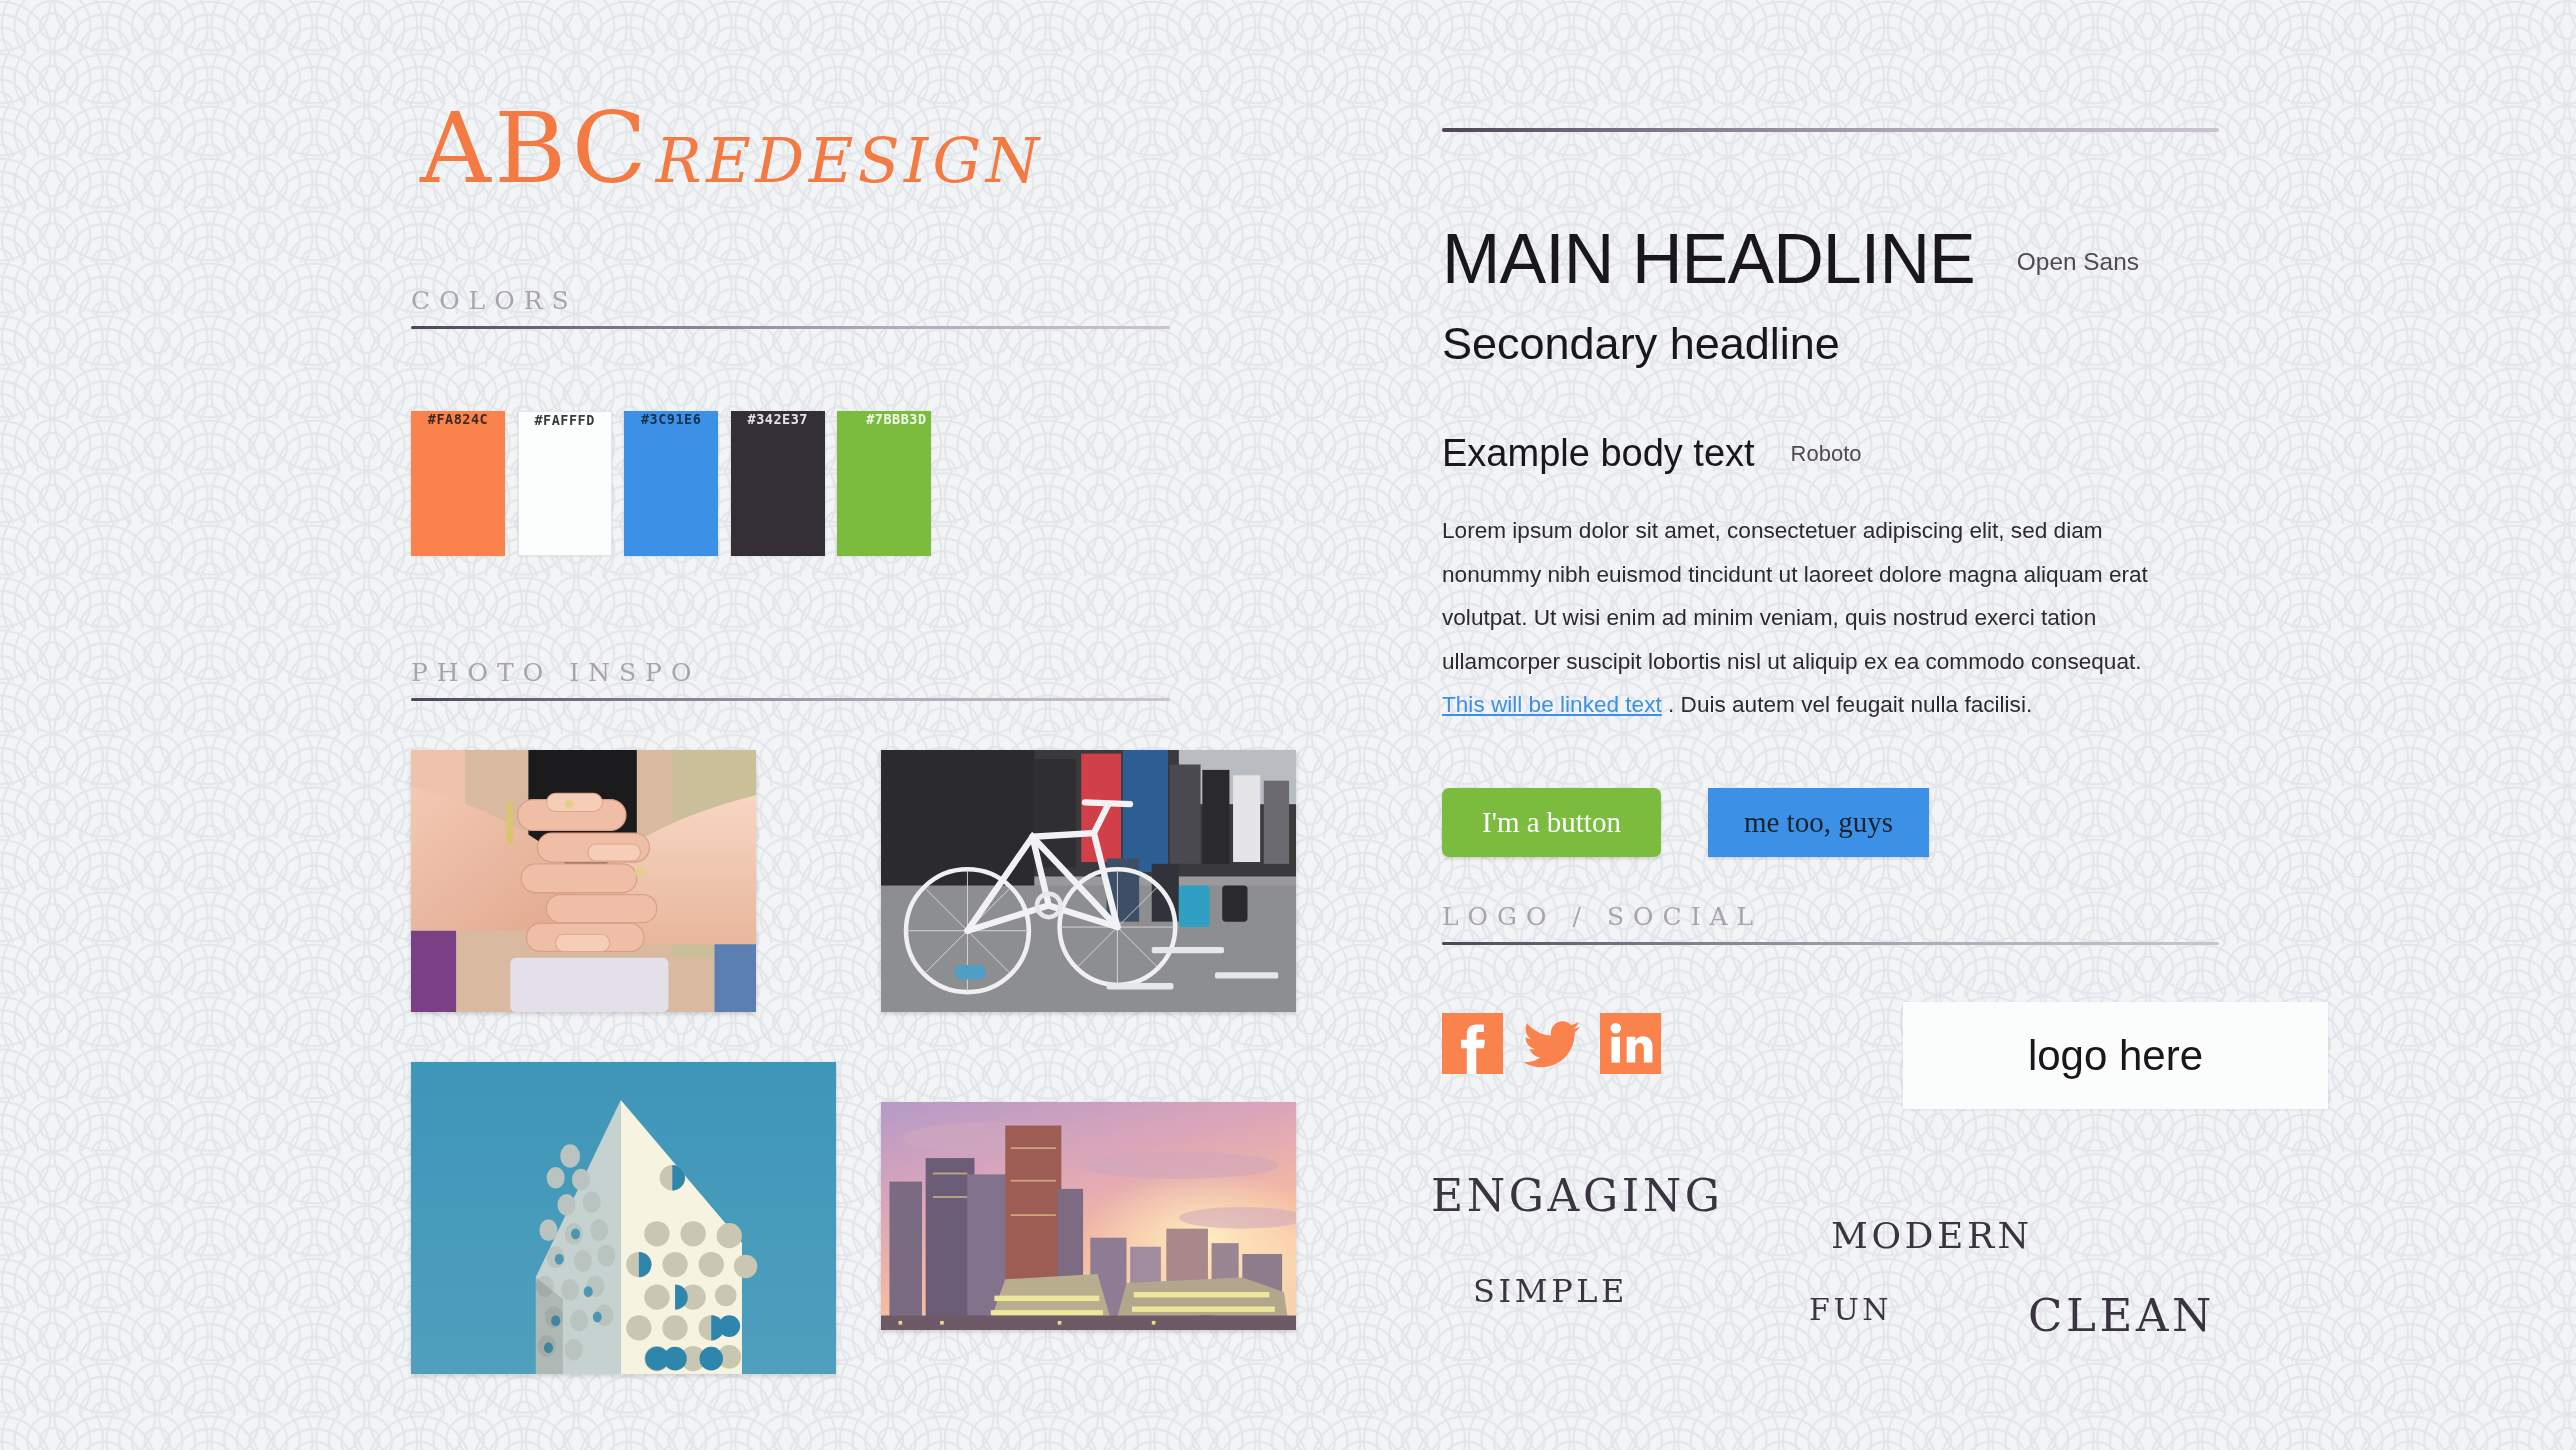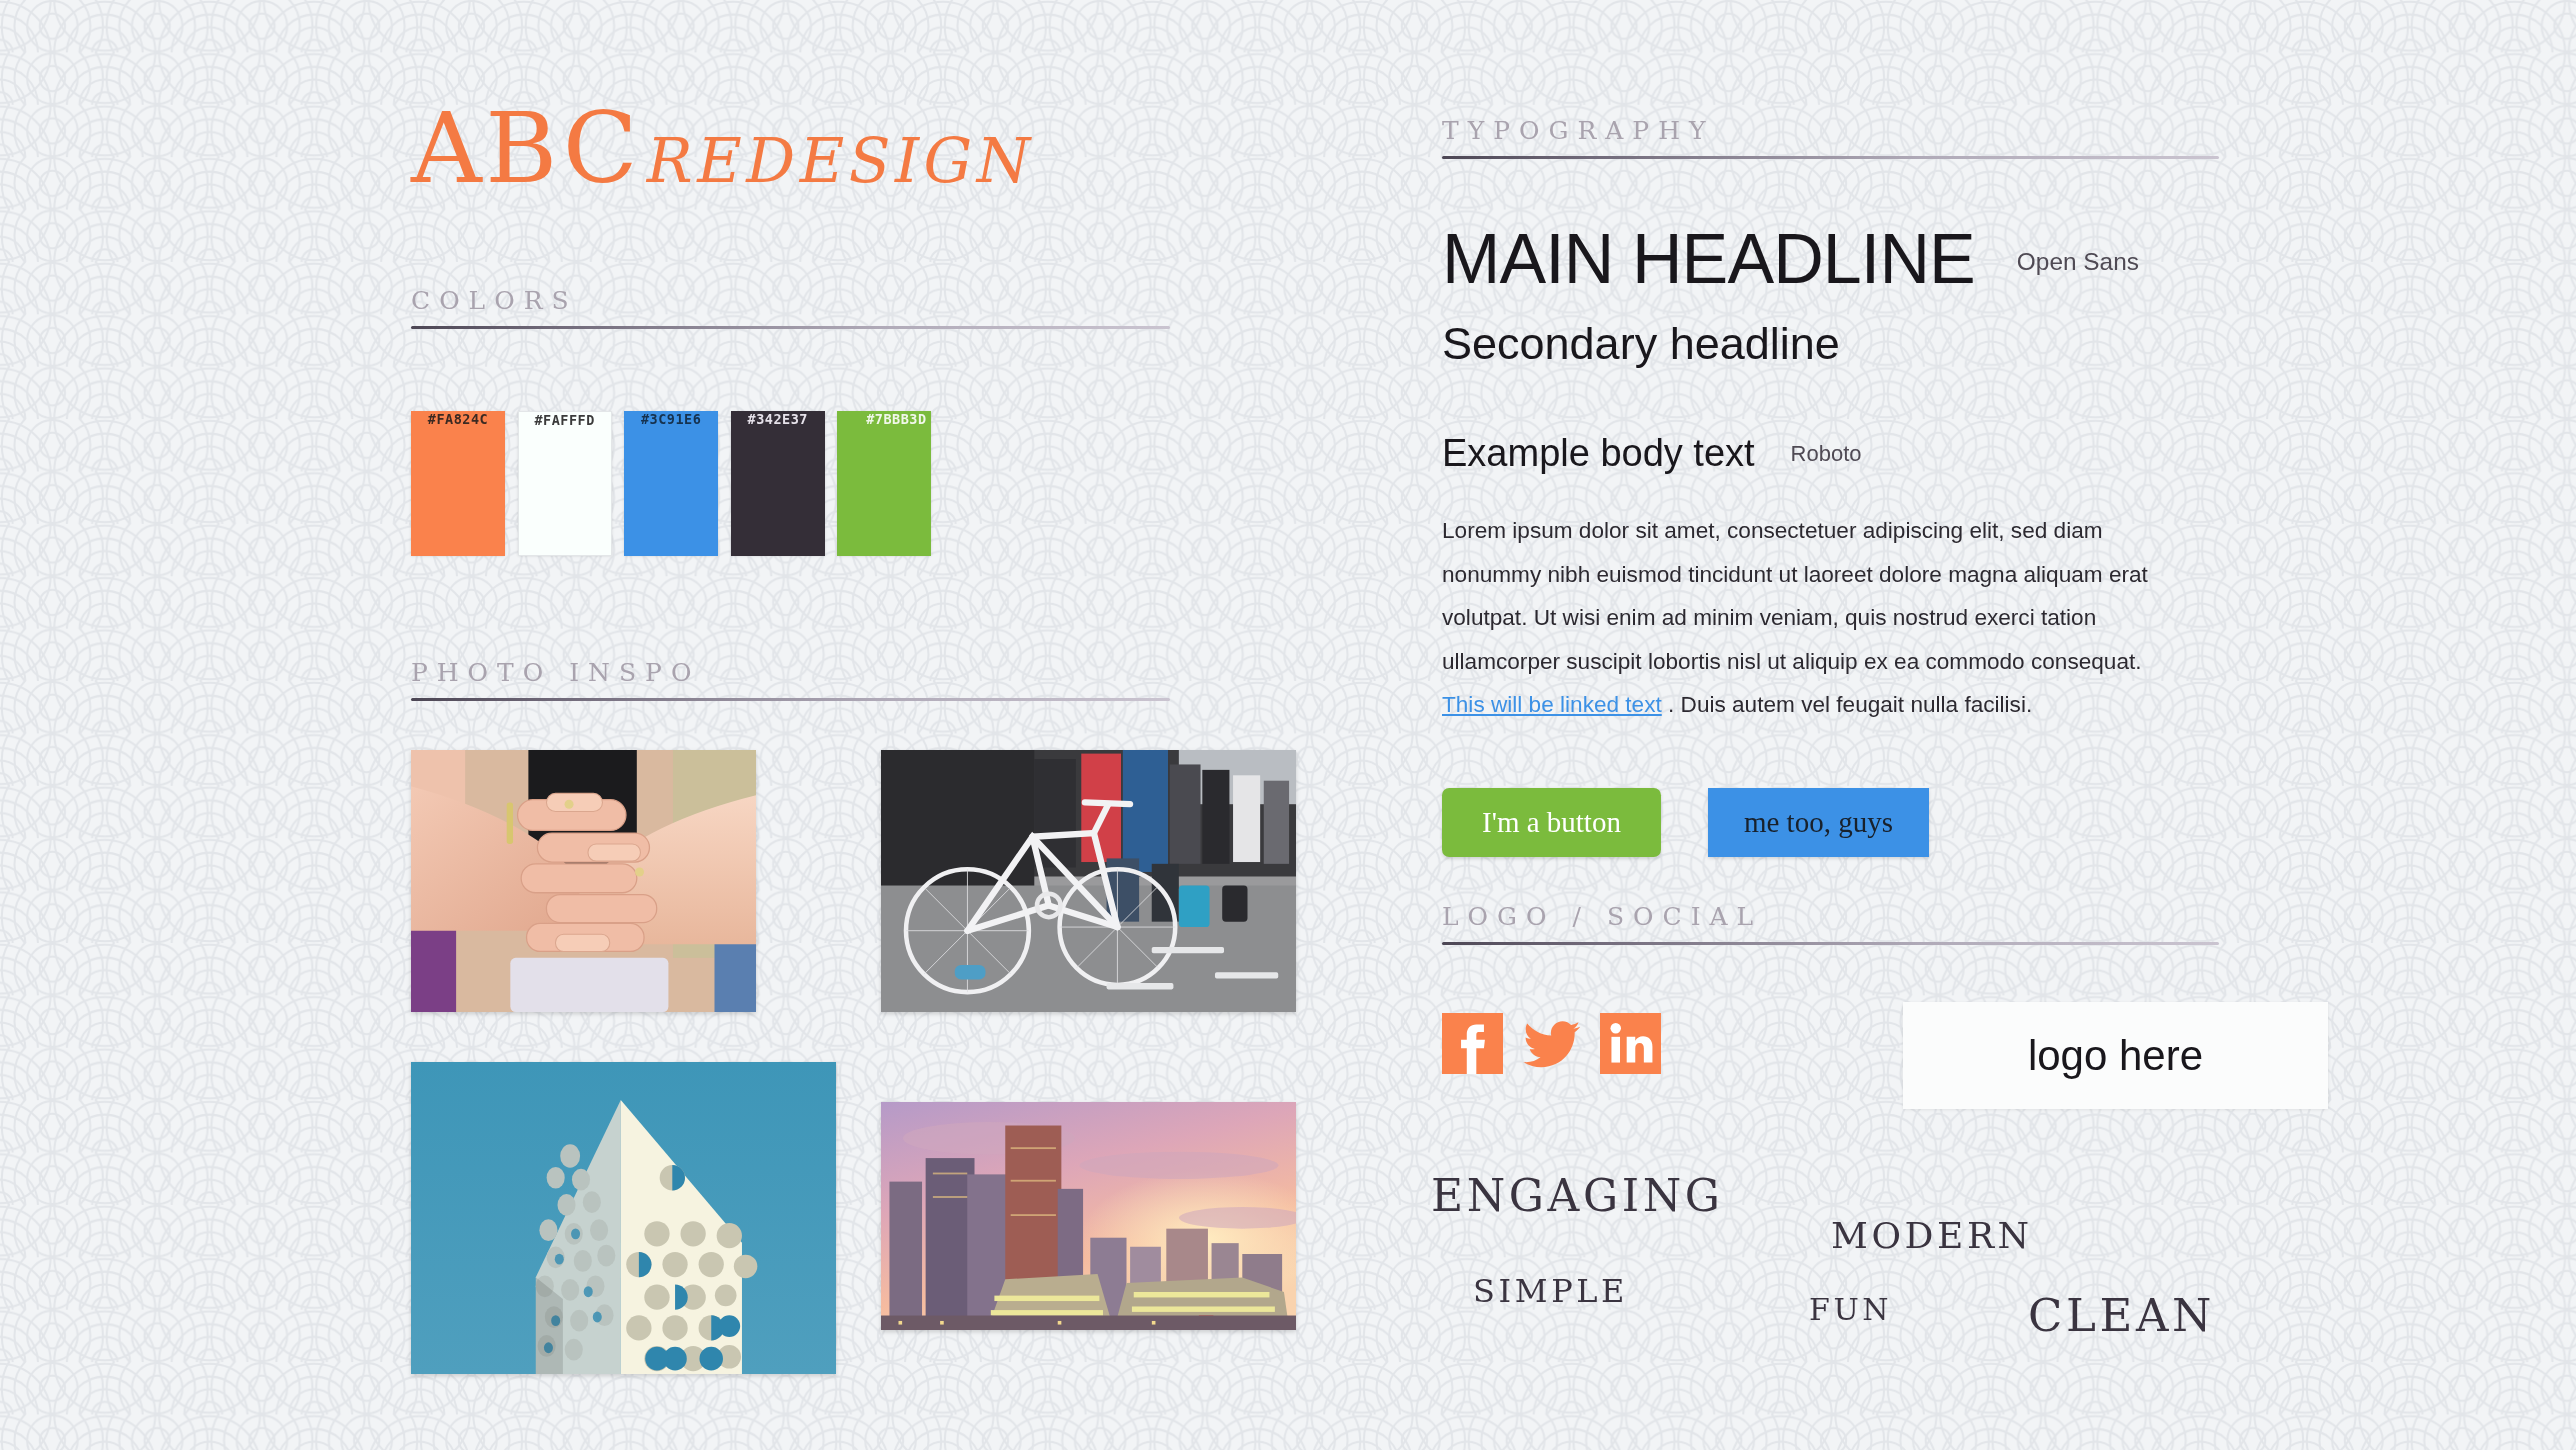--- a/index.html
+++ b/index.html
@@ -54,20 +54,21 @@
     top: 99px;
     white-space: nowrap;
     color: #f47a43;
     font-family: "DejaVu Serif", serif;
     font-weight: 400;
   }
   .logo-abc {
     font-size: 98px;
     letter-spacing: 3.6px;
     line-height: 1;
+    margin-left: 9px;
   }
   .logo-redesign {
     font-size: 61px;
     letter-spacing: 4.5px;
     line-height: 1;
     margin-left: 5.4px;
     font-style: italic;
   }
 
   
@@ -570,21 +571,20 @@
           </g>
         </svg>
       </div>
 
     </div>
   </div>
 
   <div class="col-right">
 
     <div class="section-head" style="left:0; top:117px; width:777px;">
-      <div class="section-title">TYPOGRAPHY</div>
       <div class="section-rule"></div>
     </div>
 
     <div class="main-headline">
       <span>MAIN HEADLINE</span><span class="font-tag">Open Sans</span>
     </div>
 
     <div class="secondary-headline">Secondary headline</div>
 
     <div class="body-label">

